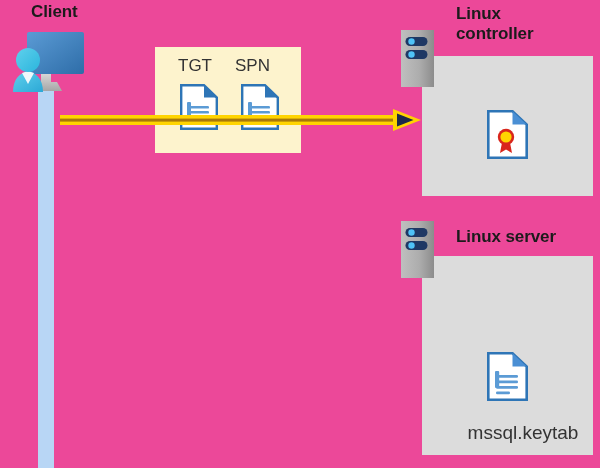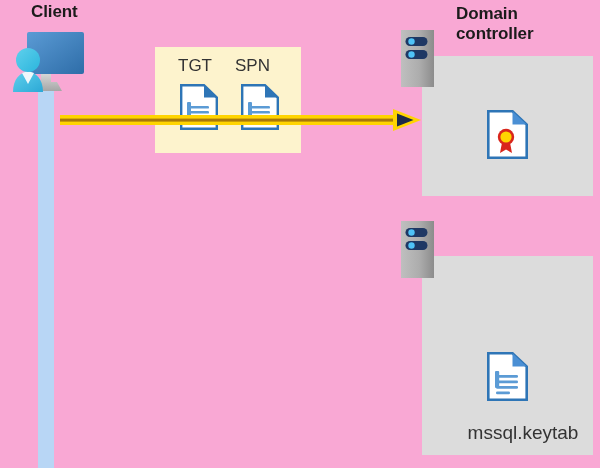--- a/index.html
+++ b/index.html
@@ -4,21 +4,21 @@
 <style>
   html, body {
     margin: 0;
     padding: 0;
     background: #ffffff;
   }
   #canvas {
     position: relative;
     width: 600px;
     height: 468px;
-    background: #f9a8d4;
+    background: #ec4899;
     font-family: "Liberation Sans", sans-serif;
     overflow: hidden;
   }
 
   
   .heading {
     position: absolute;
     font-weight: bold;
     color: #1b1b1b;
     font-size: 17px;
@@ -207,21 +207,21 @@
         </linearGradient>
       </defs>
       <rect x="0" y="0" width="33" height="57" fill="url(#rackGrad1)"></rect>
       <rect x="4.5" y="7" width="22" height="9" rx="4.5" fill="#1F3864"></rect>
       <circle cx="10.5" cy="11.5" r="3.2" fill="#4FC3F7"></circle>
       <rect x="4.5" y="20" width="22" height="9" rx="4.5" fill="#1F3864"></rect>
       <circle cx="10.5" cy="24.5" r="3.2" fill="#4FC3F7"></circle>
     </svg>
   </div>
 
-  <div class="heading" id="dc-title">Domain
+  <div class="heading" id="dc-title">Linux
 controller</div>
 
   <div id="cert-icon">
     <svg width="41" height="49" viewBox="0 0 41 49" xmlns="http://www.w3.org/2000/svg">
       <path d="M1.3 1.3 H25.5 L39.7 14.5 V47.7 H1.3 Z" fill="#FFFFFF" stroke="#2E75B6" stroke-width="2.6"></path>
       <path d="M25.5 1.3 V14.5 H39.7 Z" fill="#4A8FD4"></path>
 
       <path d="M15.5 30 L13 43 L19 39.5 L25 43 L22.5 30 Z" fill="#D9261C"></path>
 
       <circle cx="19" cy="27" r="8.2" fill="#D9261C"></circle>
@@ -239,20 +239,21 @@
         </linearGradient>
       </defs>
       <rect x="0" y="0" width="33" height="57" fill="url(#rackGrad2)"></rect>
       <rect x="4.5" y="7" width="22" height="9" rx="4.5" fill="#1F3864"></rect>
       <circle cx="10.5" cy="11.5" r="3.2" fill="#4FC3F7"></circle>
       <rect x="4.5" y="20" width="22" height="9" rx="4.5" fill="#1F3864"></rect>
       <circle cx="10.5" cy="24.5" r="3.2" fill="#4FC3F7"></circle>
     </svg>
   </div>
 
+  <div class="heading" id="linux-title">Linux server</div>
 
 
   <div id="keytab-icon">
     <svg width="41" height="49" viewBox="0 0 41 49" xmlns="http://www.w3.org/2000/svg">
       <path d="M1.3 1.3 H25.5 L39.7 14.5 V47.7 H1.3 Z" fill="#FFFFFF" stroke="#2E75B6" stroke-width="2.6"></path>
       <path d="M25.5 1.3 V14.5 H39.7 Z" fill="#4A8FD4"></path>
       <rect x="9" y="23" width="22" height="2.8" rx="1.3" fill="#5B9BD5"></rect>
       <rect x="9" y="28.5" width="22" height="2.8" rx="1.3" fill="#5B9BD5"></rect>
       <rect x="9" y="34" width="22" height="2.8" rx="1.3" fill="#5B9BD5"></rect>
       <rect x="9" y="39.5" width="14" height="2.8" rx="1.3" fill="#5B9BD5"></rect>

